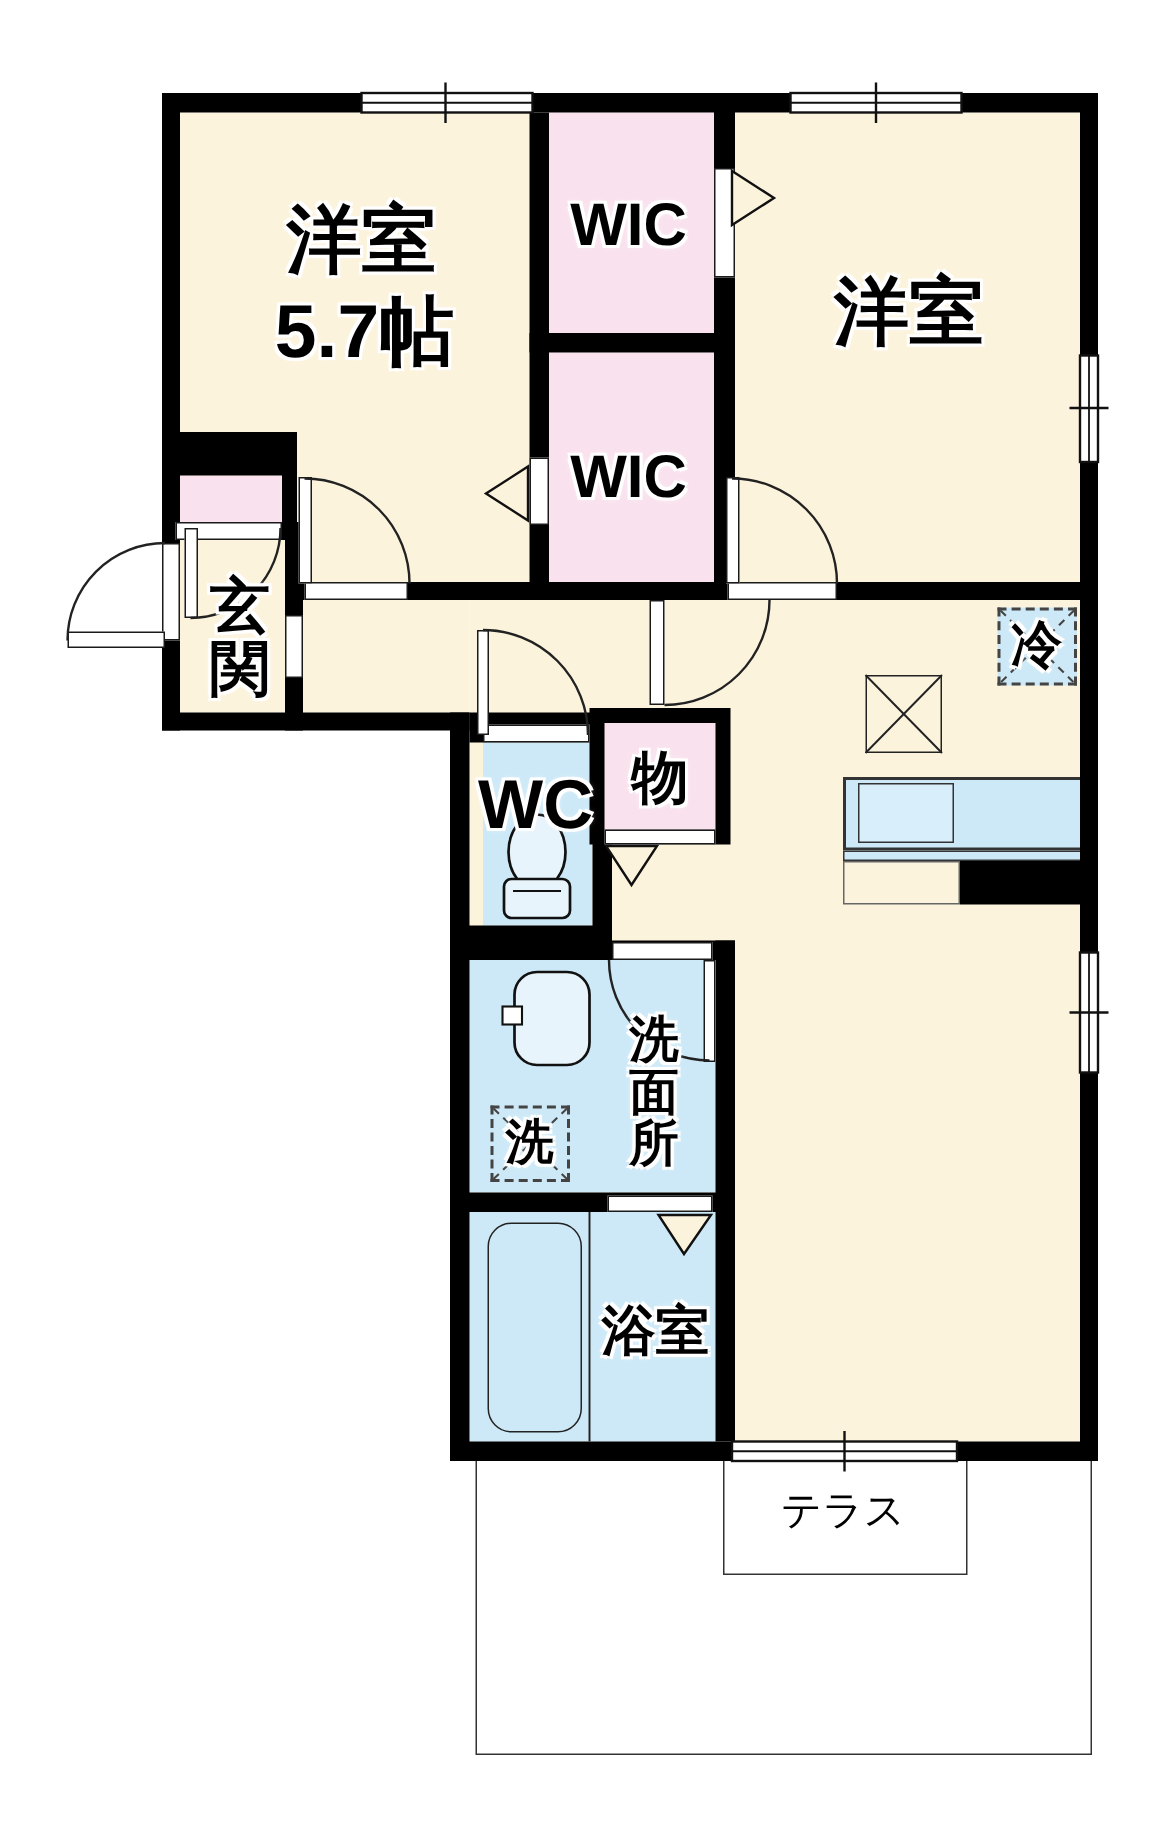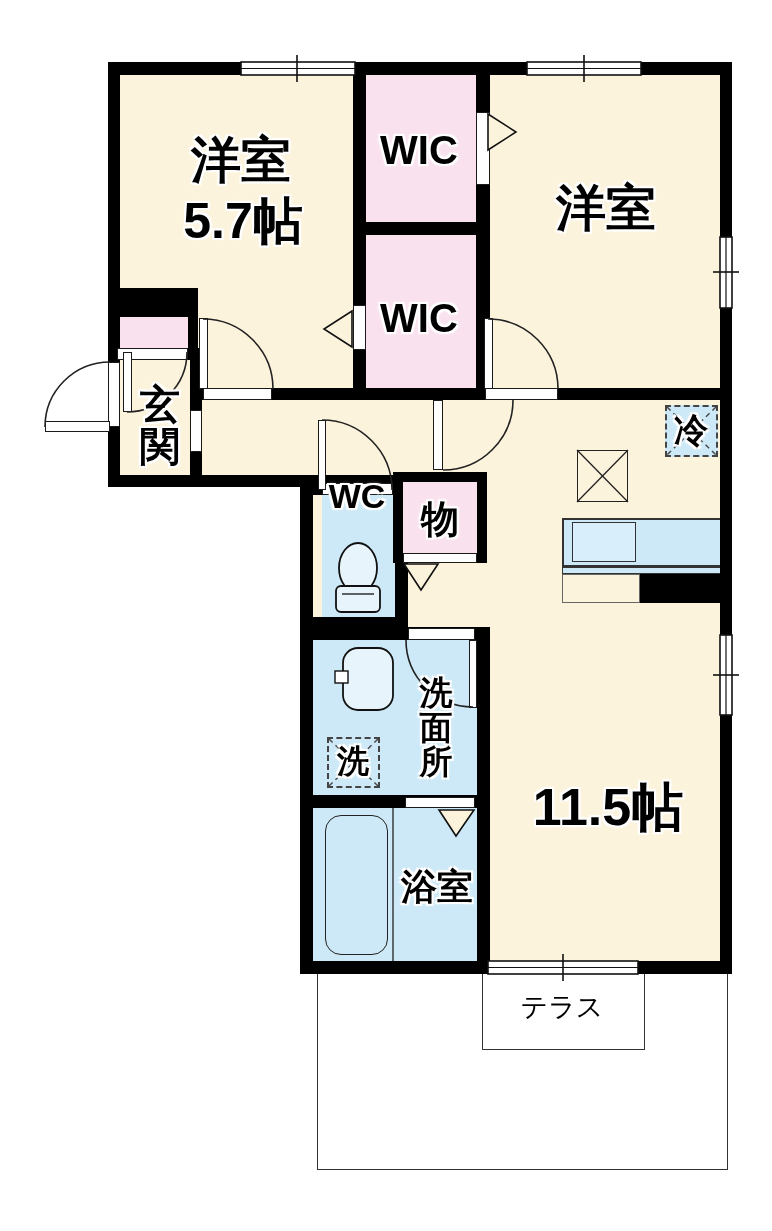--- a/index.html
+++ b/index.html
@@ -160,22 +160,21 @@
       <line x1="393" y1="808" x2="393" y2="961"></line>
     </g>
   </svg>
 
   <div class="lbl" style="left:241px;top:160px;font-size:50px;">洋室</div>
   <div class="lbl" style="left:243px;top:221px;font-size:50px;">5.7帖</div>
   <div class="lbl" style="left:419px;top:150px;font-size:40px;">WIC</div>
   <div class="lbl" style="left:419px;top:318px;font-size:40px;">WIC</div>
   <div class="lbl" style="left:606px;top:208px;font-size:50px;">洋室</div>
   <div class="lbl vert" style="left:160px;top:425px;font-size:40px;width:42px;">玄関</div>
-  <div class="lbl" style="left:357px;top:497px;font-size:34px;">WC</div>
+  <div class="lbl" style="left:357px;top:536px;font-size:46px;">WC</div>
   <div class="lbl" style="left:440px;top:520px;font-size:38px;">物</div>
   <div class="lbl" style="left:691px;top:431px;font-size:34px;">冷</div>
   <div class="lbl vert" style="left:436px;top:728px;font-size:33px;width:35px;">洗面所</div>
   <div class="lbl" style="left:353px;top:762px;font-size:32px;">洗</div>
   <div class="lbl" style="left:437px;top:887px;font-size:36px;">浴室</div>
-  <div class="lbl" style="left:608px;top:807px;font-size:52px;">11.5帖</div>
   <div class="lbl" style="left:562px;top:1007px;font-size:27px;text-shadow:none;font-weight:normal;">テラス</div>
 
 </div>
 
 </body></html>

